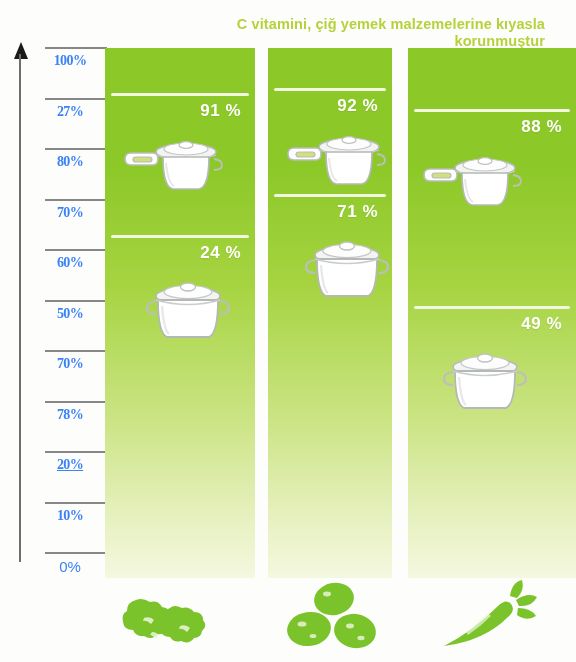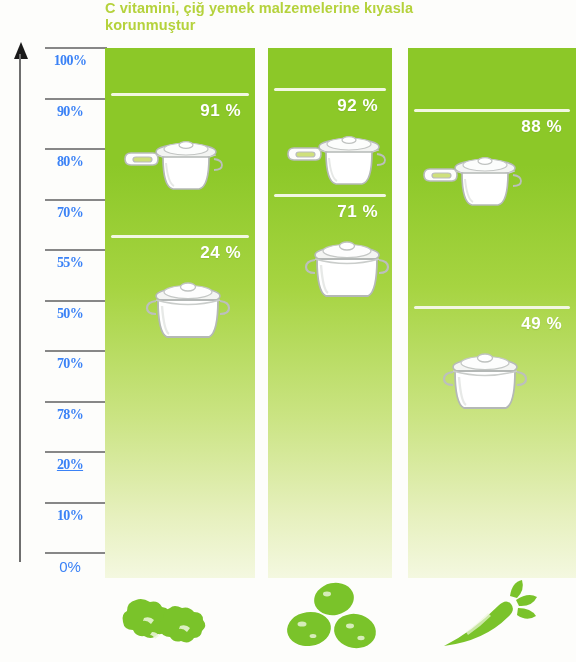--- a/index.html
+++ b/index.html
@@ -13,28 +13,29 @@
     position: relative;
     overflow: hidden;
     font-family: "Liberation Sans", sans-serif;
     background: #fdfdfb;
   }
 
   
   #chart-title {
     position: absolute;
     left: 105px;
-    top: 0;
+    top: 16px;
     width: 440px;
     font-size: 14.5px;
     font-weight: bold;
     line-height: 17px;
     color: #b5d23c;
     letter-spacing: 0.1px;
     white-space: pre-line;
+    text-align: right;
   }
 
   
   #axis-arrow {
     position: absolute;
     left: 14px;
     top: 42px;
     width: 14px;
     height: 520px;
   }
@@ -138,27 +139,27 @@
 
 <div id="axis-arrow">
   <div class="head"></div>
   <div class="shaft"></div>
 </div>
 
 <div id="axis-ticks">
     <div class="tick-line" style="top: 47px;"></div>
     <div class="tick-label" style="top: 53px;">100%</div>
     <div class="tick-line" style="top: 97.5px;"></div>
-    <div class="tick-label" style="top: 103.5px;">90%</div>
+    <div class="tick-label" style="top: 103.5px;">27%</div>
     <div class="tick-line" style="top: 148px;"></div>
     <div class="tick-label" style="top: 154px;">80%</div>
     <div class="tick-line" style="top: 198.5px;"></div>
     <div class="tick-label" style="top: 204.5px;">70%</div>
     <div class="tick-line" style="top: 249px;"></div>
-    <div class="tick-label" style="top: 255px;">55%</div>
+    <div class="tick-label" style="top: 255px;">60%</div>
     <div class="tick-line" style="top: 299.5px;"></div>
     <div class="tick-label" style="top: 305.5px;">50%</div>
     <div class="tick-line" style="top: 350px;"></div>
     <div class="tick-label" style="top: 356px;">70%</div>
     <div class="tick-line" style="top: 400.5px;"></div>
     <div class="tick-label" style="top: 406.5px;">78%</div>
     <div class="tick-line" style="top: 451px;"></div>
     <div class="tick-label" style="top: 457px; text-decoration: underline;">20%</div>
     <div class="tick-line" style="top: 501.5px;"></div>
     <div class="tick-label" style="top: 507.5px;">10%</div>

